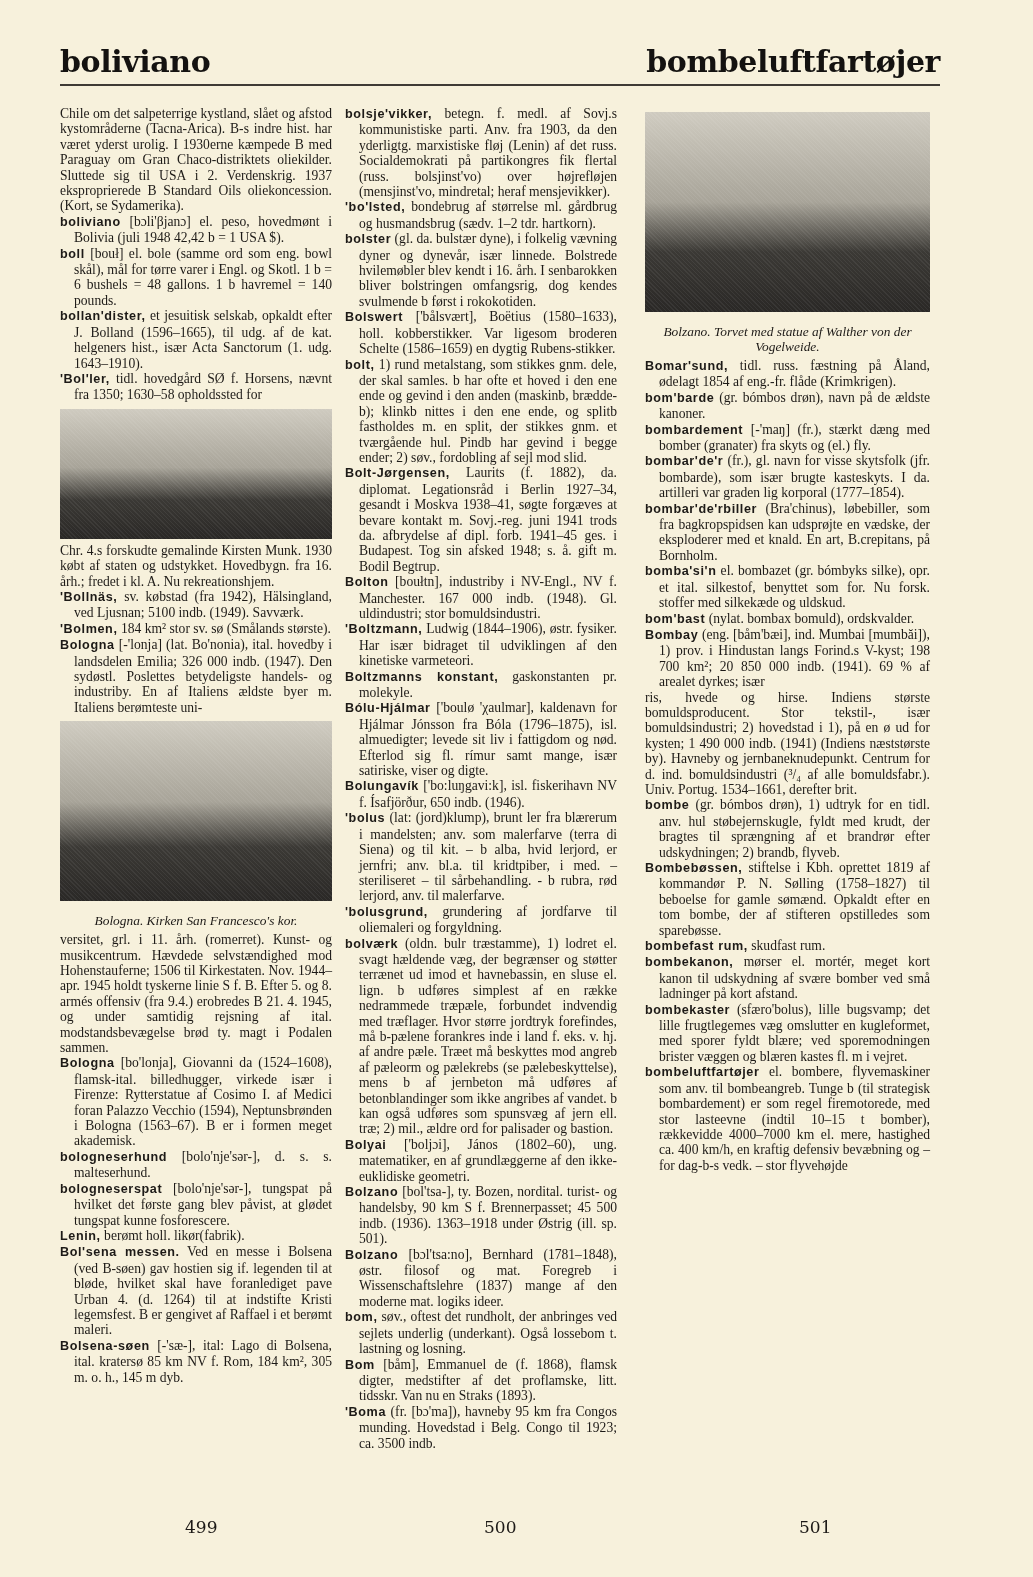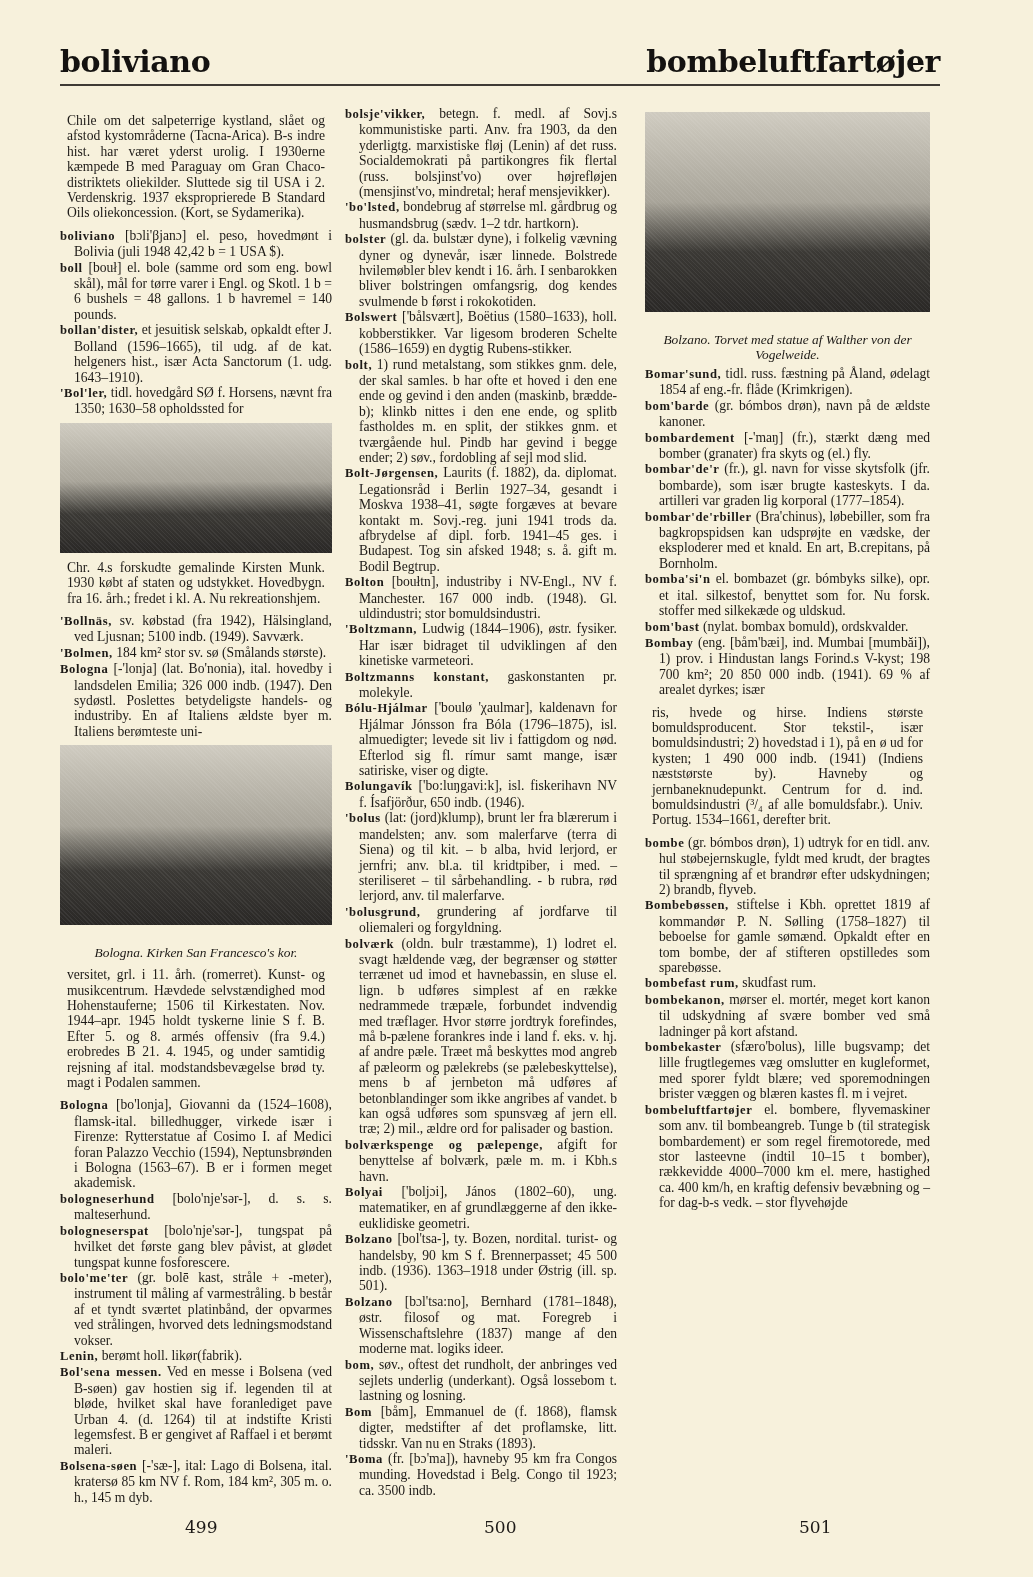--- a/index.html
+++ b/index.html
@@ -24,30 +24,30 @@
   }
   .col {
     position: absolute; top: 106px;
     font-size: 13.6px; line-height: 15.4px;
     text-align: justify;
   }
   .col1 { left: 60px; width: 272px; }
   .col2 { left: 345px; width: 272px; }
   .col3 { left: 645px; width: 285px; }
   .entry { padding-left: 14px; text-indent: -14px; margin: 0; }
-  .cont { margin: 7px; }
-  .hw { font-weight: bold; letter-spacing: 0.6px; font-family: Liberation Serif, serif; font-size: 12.6px; }
+  .cont { margin: 0; }
+  .hw { font-weight: bold; letter-spacing: 0.6px; font-family: Liberation Sans, sans-serif; font-size: 12.6px; }
   .figure { margin: 6px 0 4px 0; }
   .photo {
     position: relative; overflow: hidden;
     background:
       repeating-linear-gradient(45deg, rgba(255,255,255,0.06) 0 1px, transparent 1px 3px),
       linear-gradient(180deg, #cfcbc0 0%, #a8a499 45%, #3b3935 70%, #2a2826 100%);
   }
-  .caption { font-style: italic; text-align: center; font-size: 13.4px; line-height: 15px; margin-top: 20px; }
+  .caption { font-style: italic; text-align: center; font-size: 13.4px; line-height: 15px; margin-top: 12px; }
   .pagenum { position: absolute; top: 1517px; font-size: 17px; font-family: "DejaVu Serif", serif; }
 </style>
 </head>
 <body>
 
 <div class="hdr left">boliviano</div>
 <div class="hdr right">bombeluftfartøjer</div>
 <div class="rule"></div>
 
 <div class="col col1">
@@ -64,41 +64,39 @@
     <p class="entry"><span class="hw">'Bolmen,</span> <span>184 km² stor sv. sø (Smålands største).</span></p>
     <p class="entry"><span class="hw">Bologna</span> <span>[-'lonja] (lat. Bo'nonia), ital. hovedby i landsdelen Emilia; 326 000 indb. (1947). Den sydøstl. Poslettes betydeligste handels- og industriby. En af Italiens ældste byer m. Italiens berømteste uni-</span></p>
     <div class="figure">
       <div class="photo" title="Bologna, church San Francesco apse and towers" style="height: 180px;"></div>
       <div class="caption">Bologna. Kirken San Francesco's kor.</div>
     </div>
     <p class="cont">versitet, grl. i 11. årh. (romerret). Kunst- og musikcentrum. Hævdede selvstændighed mod Hohenstauferne; 1506 til Kirkestaten. Nov. 1944–apr. 1945 holdt tyskerne linie S f. B. Efter 5. og 8. armés offensiv (fra 9.4.) erobredes B 21. 4. 1945, og under samtidig rejsning af ital. modstandsbevægelse brød ty. magt i Podalen sammen.</p>
     <p class="entry"><span class="hw">Bologna</span> <span>[bo'lonja], Giovanni da (1524–1608), flamsk-ital. billedhugger, virkede især i Firenze: Rytterstatue af Cosimo I. af Medici foran Palazzo Vecchio (1594), Neptunsbrønden i Bologna (1563–67). B er i formen meget akademisk.</span></p>
     <p class="entry"><span class="hw">bologneserhund</span> <span>[bolo'nje'sər-], d. s. s. malteserhund.</span></p>
     <p class="entry"><span class="hw">bologneserspat</span> <span>[bolo'nje'sər-], tungspat på hvilket det første gang blev påvist, at glødet tungspat kunne fosforescere.</span></p>
-    <p class="entry"><span class="hw">bolo'me'ter</span> <span>(gr. bolē kast, stråle + -meter), instrument til måling af varmestråling. b består af et tyndt sværtet platinbånd, der opvarmes ved strålingen, hvorved dets ledningsmodstand vokser.</span></p>
     <p class="entry"><span class="hw">Lenin,</span> <span>berømt holl. likør(fabrik).</span></p>
     <p class="entry"><span class="hw">Bol'sena messen.</span> <span>Ved en messe i Bolsena (ved B-søen) gav hostien sig if. legenden til at bløde, hvilket skal have foranlediget pave Urban 4. (d. 1264) til at indstifte Kristi legemsfest. B er gengivet af Raffael i et berømt maleri.</span></p>
     <p class="entry"><span class="hw">Bolsena-søen</span> <span>[-'sæ-], ital: Lago di Bolsena, ital. kratersø 85 km NV f. Rom, 184 km², 305 m. o. h., 145 m dyb.</span></p>
   </div>
 <div class="col col2">
     <p class="entry"><span class="hw">bolsje'vikker,</span> <span>betegn. f. medl. af Sovj.s kommunistiske parti. Anv. fra 1903, da den yderligtg. marxistiske fløj (Lenin) af det russ. Socialdemokrati på partikongres fik flertal (russ. bolsjinst'vo) over højrefløjen (mensjinst'vo, mindretal; heraf mensjevikker).</span></p>
     <p class="entry"><span class="hw">'bo'lsted,</span> <span>bondebrug af størrelse ml. gårdbrug og husmandsbrug (sædv. 1–2 tdr. hartkorn).</span></p>
     <p class="entry"><span class="hw">bolster</span> <span>(gl. da. bulstær dyne), i folkelig vævning dyner og dynevår, især linnede. Bolstrede hvilemøbler blev kendt i 16. årh. I senbarokken bliver bolstringen omfangsrig, dog kendes svulmende b først i rokokotiden.</span></p>
     <p class="entry"><span class="hw">Bolswert</span> <span>['bålsvært], Boëtius (1580–1633), holl. kobberstikker. Var ligesom broderen Schelte (1586–1659) en dygtig Rubens-stikker.</span></p>
     <p class="entry"><span class="hw">bolt,</span> <span>1) rund metalstang, som stikkes gnm. dele, der skal samles. b har ofte et hoved i den ene ende og gevind i den anden (maskinb, brædde­b); klinkb nittes i den ene ende, og splitb fastholdes m. en split, der stikkes gnm. et tværgående hul. Pindb har gevind i begge ender; 2) søv., fordobling af sejl mod slid.</span></p>
     <p class="entry"><span class="hw">Bolt-Jørgensen,</span> <span>Laurits (f. 1882), da. diplomat. Legationsråd i Berlin 1927–34, gesandt i Moskva 1938–41, søgte forgæves at bevare kontakt m. Sovj.-reg. juni 1941 trods da. afbrydelse af dipl. forb. 1941–45 ges. i Budapest. Tog sin afsked 1948; s. å. gift m. Bodil Begtrup.</span></p>
     <p class="entry"><span class="hw">Bolton</span> <span>[boułtn], industriby i NV-Engl., NV f. Manchester. 167 000 indb. (1948). Gl. uldindustri; stor bomuldsindustri.</span></p>
     <p class="entry"><span class="hw">'Boltzmann,</span> <span>Ludwig (1844–1906), østr. fysiker. Har især bidraget til udviklingen af den kinetiske varmeteori.</span></p>
     <p class="entry"><span class="hw">Boltzmanns konstant,</span> <span>gaskonstanten pr. molekyle.</span></p>
     <p class="entry"><span class="hw">Bólu-Hjálmar</span> <span>['boulø 'χaulmar], kaldenavn for Hjálmar Jónsson fra Bóla (1796–1875), isl. almuedigter; levede sit liv i fattigdom og nød. Efterlod sig fl. rímur samt mange, især satiriske, viser og digte.</span></p>
     <p class="entry"><span class="hw">Bolungavík</span> <span>['bo:luŋgavi:k], isl. fiskerihavn NV f. Ísafjörður, 650 indb. (1946).</span></p>
     <p class="entry"><span class="hw">'bolus</span> <span>(lat: (jord)klump), brunt ler fra blærerum i mandelsten; anv. som malerfarve (terra di Siena) og til kit. – b alba, hvid lerjord, er jernfri; anv. bl.a. til kridtpiber, i med. – steriliseret – til sårbehandling. - b rubra, rød lerjord, anv. til malerfarve.</span></p>
     <p class="entry"><span class="hw">'bolusgrund,</span> <span>grundering af jordfarve til oliemaleri og forgyldning.</span></p>
     <p class="entry"><span class="hw">bolværk</span> <span>(oldn. bulr træstamme), 1) lodret el. svagt hældende væg, der begrænser og støtter terrænet ud imod et havnebassin, en sluse el. lign. b udføres simplest af en række nedrammede træpæle, forbundet indvendig med træflager. Hvor større jordtryk forefindes, må b-pælene forankres inde i land f. eks. v. hj. af andre pæle. Træet må beskyttes mod angreb af pæleorm og pælekrebs (se pælebeskyttelse), mens b af jernbeton må udføres af betonblandinger som ikke angribes af vandet. b kan også udføres som spunsvæg af jern ell. træ; 2) mil., ældre ord for palisader og bastion.</span></p>
-    <p class="entry"><span class="hw">bolværkspenge og pælepenge,</span> <span>afgift for benyttelse af bolværk, pæle m. m. i Kbh.s havn.</span></p>
     <p class="entry"><span class="hw">Bolyai</span> <span>['boljɔi], János (1802–60), ung. matematiker, en af grundlæggerne af den ikke-euklidiske geometri.</span></p>
     <p class="entry"><span class="hw">Bolzano</span> <span>[bol'tsa-], ty. Bozen, nordital. turist- og handelsby, 90 km S f. Brennerpasset; 45 500 indb. (1936). 1363–1918 under Østrig (ill. sp. 501).</span></p>
     <p class="entry"><span class="hw">Bolzano</span> <span>[bɔl'tsa:no], Bernhard (1781–1848), østr. filosof og mat. Foregreb i Wissenschaftslehre (1837) mange af den moderne mat. logiks ideer.</span></p>
     <p class="entry"><span class="hw">bom,</span> <span>søv., oftest det rundholt, der anbringes ved sejlets underlig (underkant). Også lossebom t. lastning og losning.</span></p>
     <p class="entry"><span class="hw">Bom</span> <span>[båm], Emmanuel de (f. 1868), flamsk digter, medstifter af det proflamske, litt. tidsskr. Van nu en Straks (1893).</span></p>
     <p class="entry"><span class="hw">'Boma</span> <span>(fr. [bɔ'ma]), havneby 95 km fra Congos munding. Hovedstad i Belg. Congo til 1923; ca. 3500 indb.</span></p>
   </div>
 <div class="col col3">
     <div class="figure">
       <div class="photo" title="Bolzano square with church spire and statue" style="height: 200px;"></div>

